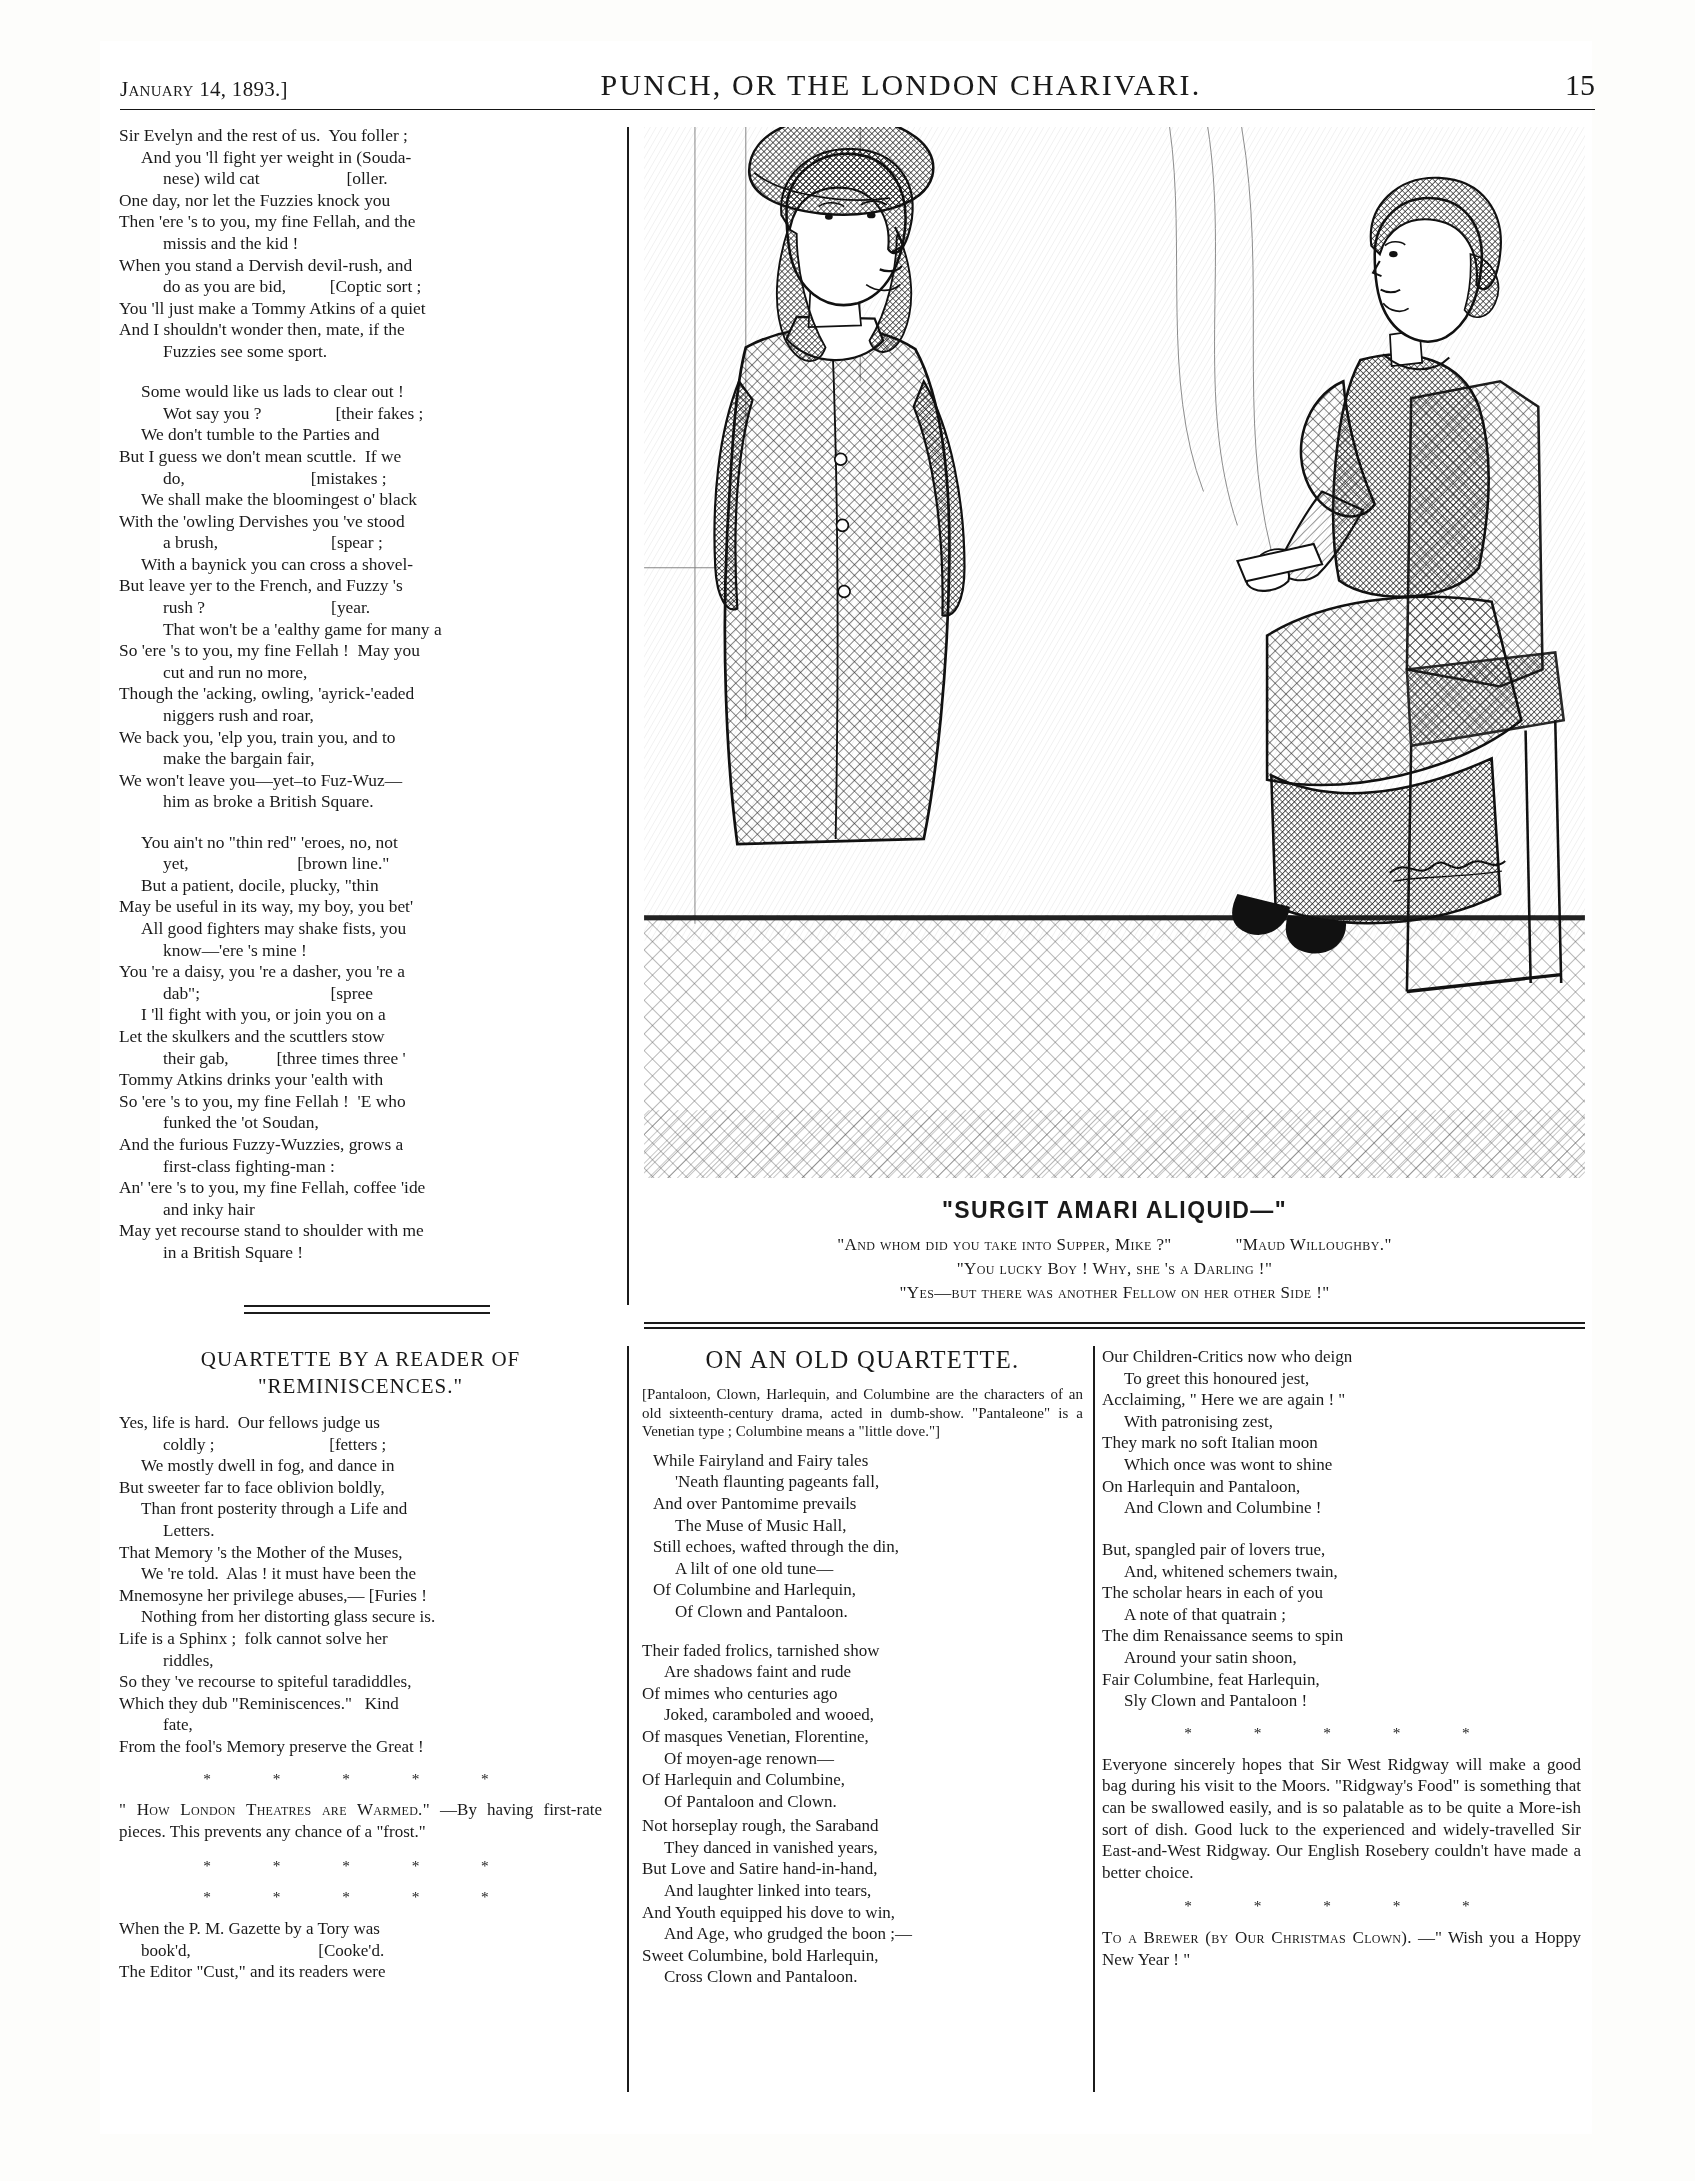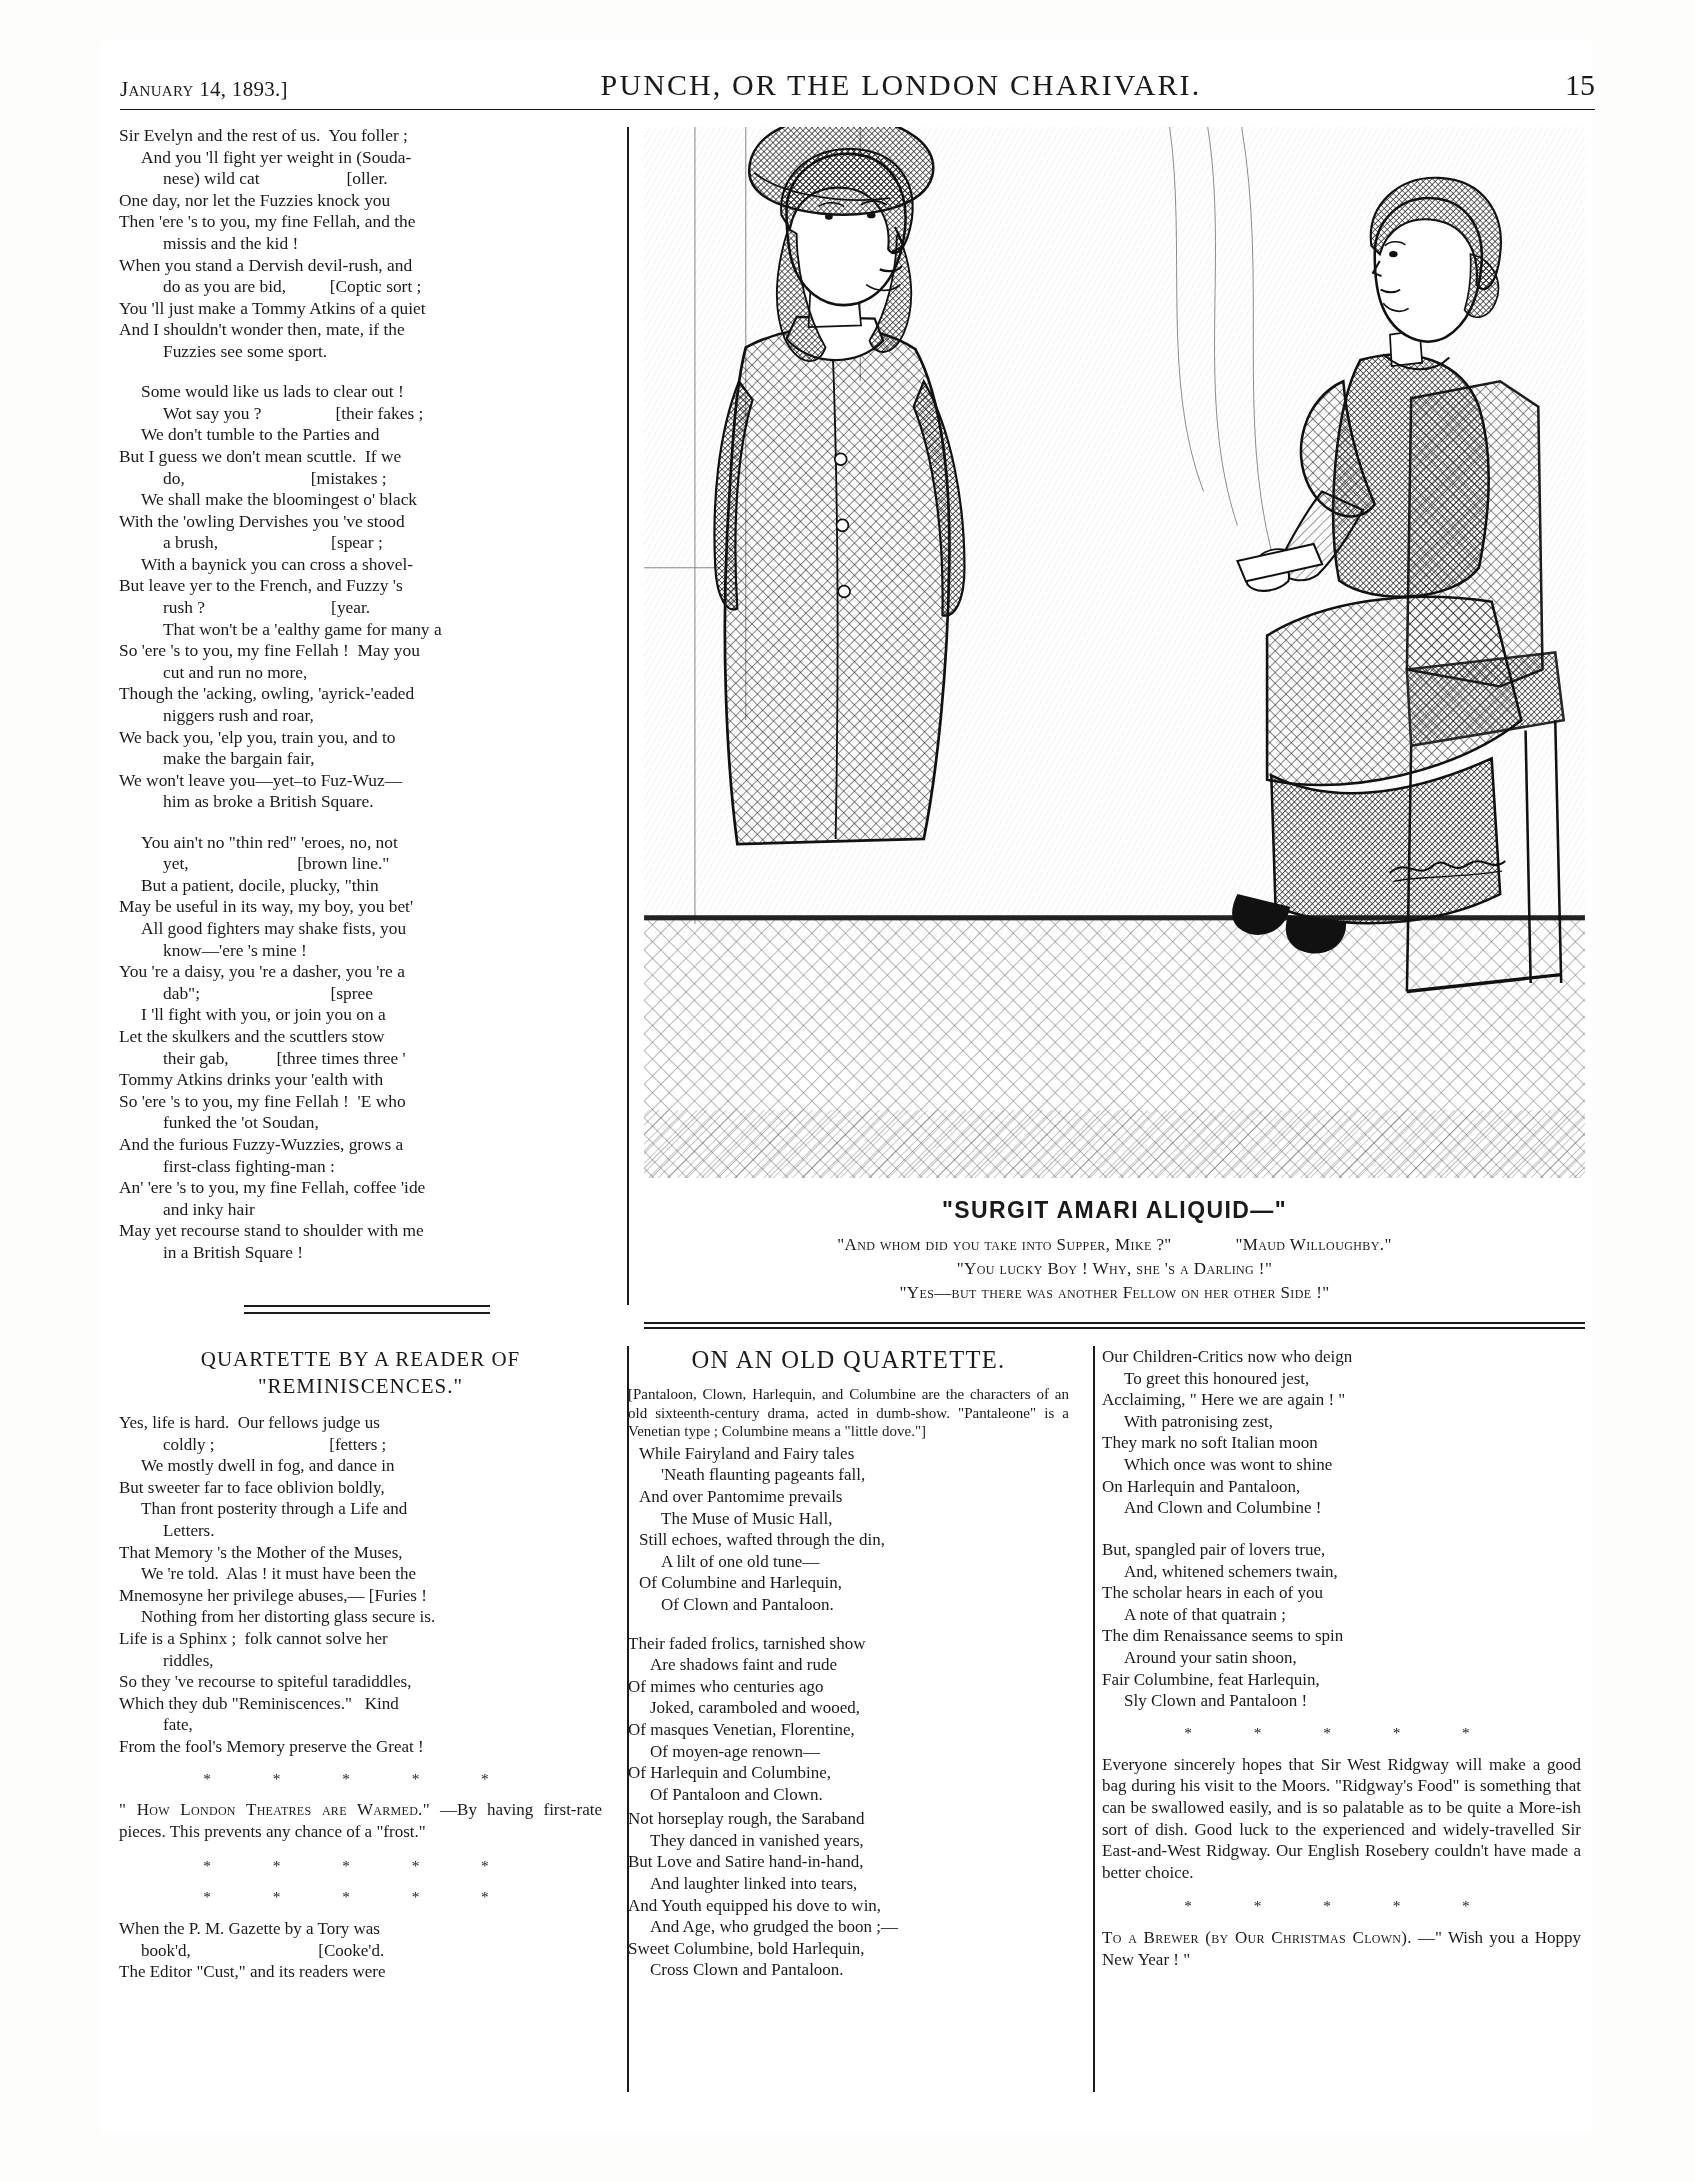--- a/index.html
+++ b/index.html
@@ -134,21 +134,21 @@
     width: 1466px;
     height: 746px;
   }
   .lcol {
     position: absolute;
     top: 0;
     font-size: 17px;
     line-height: 21.6px;
   }
   .lcol.c1 { left: 0px;    width: 483px; }
-  .lcol.c2 { left: 509px;  width: 441px; }
+  .lcol.c2 { left: 523px;  width: 441px; }
   .lcol.c3 { left: 983px; width: 479px; }
 
   .sec-title {
     text-align: center;
     font-size: 21px;
     letter-spacing: 1px;
     line-height: 27px;
     margin-bottom: 12px;
   }
   .sec-title.big {
@@ -156,21 +156,21 @@
     letter-spacing: 1.3px;
   }
   .para {
     margin-bottom: 12px;
     text-align: justify;
   }
   .bracket-note {
     font-size: 15px;
     line-height: 18.6px;
     text-align: justify;
-    margin-bottom: 2px;
+    margin-bottom: 9px;
   }
   .stars {
     text-align: center;
     letter-spacing: 29px;
     margin: 10.2px 0 10.2px 0;
     font-size: 15.3px;
   }
 </style>
 </head>
 <body>

